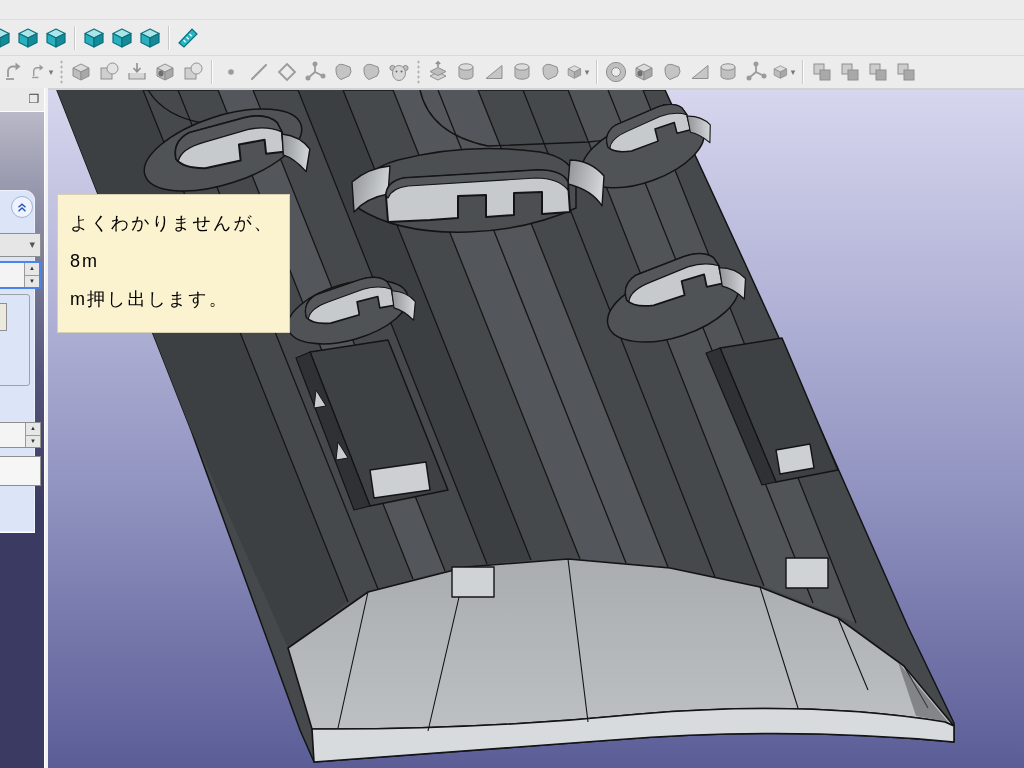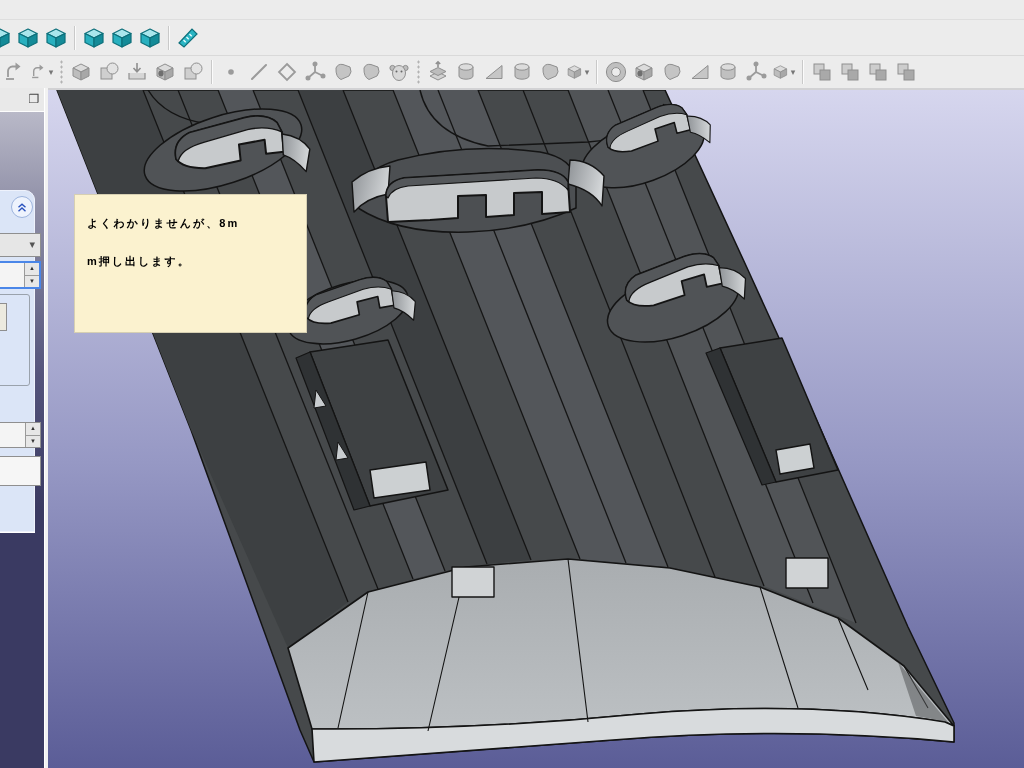--- a/index.html
+++ b/index.html
@@ -40,23 +40,23 @@
   .spin .col span{flex:1;background:#e7e7e7;border-bottom:1px solid #9a9a9a;font-size:6px;line-height:11px;text-align:center;color:#333;}
   .spin .col span:last-child{border-bottom:none;}
   #groupframe{left:-10px;top:206px;width:40px;height:92px;border:1px solid #9aa2ac;border-radius:3px;}
   #groupframe .mini{position:absolute;left:-6px;top:8px;width:20px;height:26px;background:#eceadf;border:1px solid #8f8f8f;}
   #textfield{left:-6px;top:368px;width:47px;height:30px;background:#f6f6f6;border:1px solid #8f8f8f;}
   #splitter{position:absolute;left:44px;top:88px;width:4px;height:680px;background:#f2f2f2;border-left:1px solid #fff;}
   
   #viewport{position:absolute;left:48px;top:88px;width:976px;height:680px;border-top:2px solid #d2d2d4;box-sizing:border-box;}
   #scene{display:block;}
   
-  #note{position:absolute;left:26px;top:104px;width:233px;height:139px;box-sizing:border-box;
+  #note{position:absolute;left:9px;top:104px;width:233px;height:139px;box-sizing:border-box;
     background:var(--note-bg);border:1px solid #d6cfb2;padding:9px 0 0 12px;
-    font-weight:bold;font-size:11px;line-height:38px;letter-spacing:2px;color:#000;}
+    font-weight:normal;font-size:18px;line-height:38px;letter-spacing:2px;color:#000;}
   #symdefs{position:absolute;width:0;height:0;overflow:hidden;}
 </style>
 </head>
 <body>
 
 <svg id="symdefs" xmlns="http://www.w3.org/2000/svg">
   <defs>
     <g id="sym-cube" stroke="#0d6f7a" stroke-width="1.2" stroke-linejoin="round">
       <polygon points="12,3 21,7.5 12,12 3,7.5" fill="#a9e6ec"></polygon>
       <polygon points="3,7.5 12,12 12,21 3,16.5" fill="#29b0bf"></polygon>

